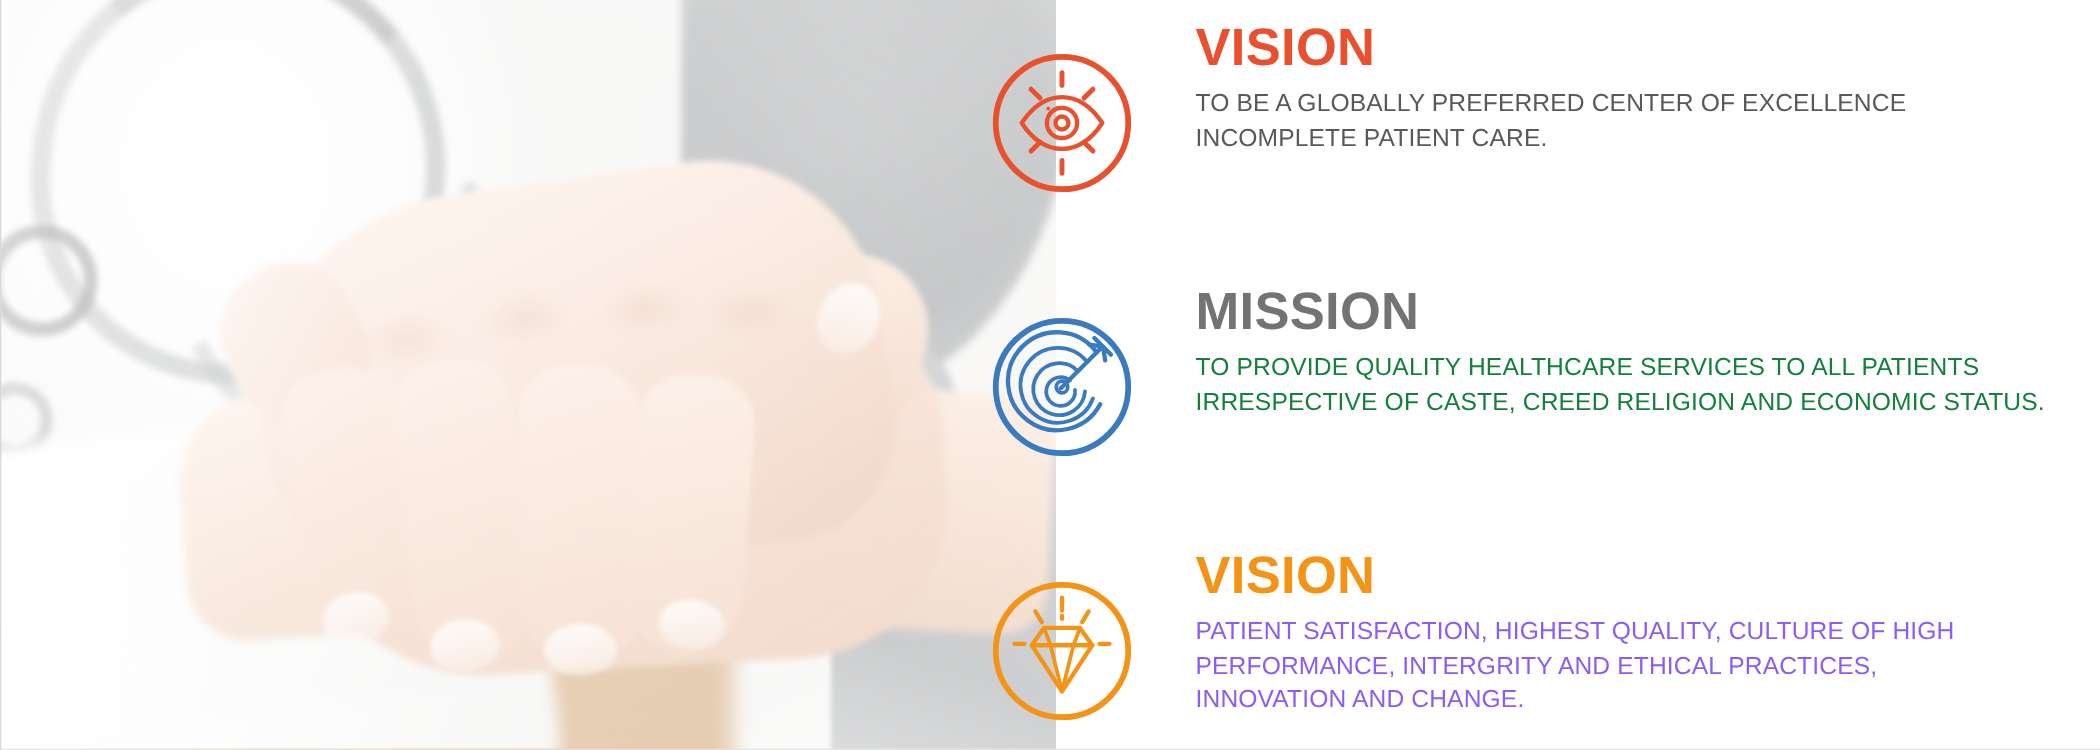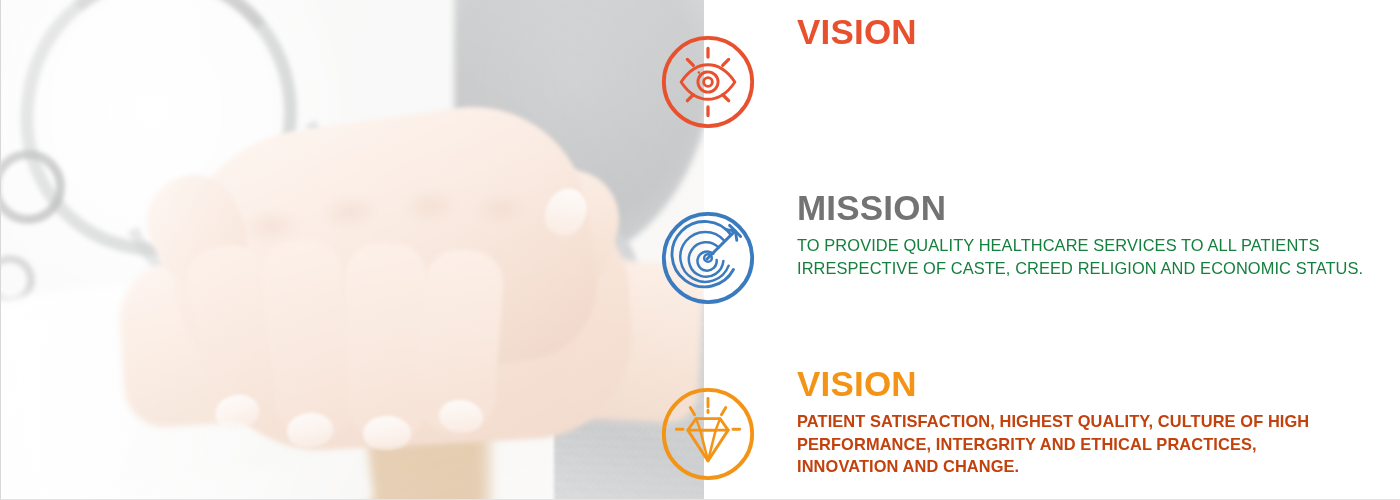--- a/index.html
+++ b/index.html
@@ -351,31 +351,33 @@
     <div class="ph nail n5"></div>
     <div class="photo-wash"></div>
     <div class="photo-vignette"></div>
   </div>
 
   <div class="content">
     <div class="blocks">
 
       <div class="block b-vision">
         <h2 class="block-title" style="color: rgb(232, 80, 46);">VISION</h2>
+        <p class="block-body" style="color: rgb(88, 89, 91);">TO BE A GLOBALLY PREFERRED CENTER OF EXCELLENCE
+INCOMPLETE PATIENT CARE.</p>
       </div>
 
       <div class="block b-mission">
         <h2 class="block-title" style="color: #737373;">MISSION</h2>
         <p class="block-body" style="color: #15803d;">TO PROVIDE QUALITY HEALTHCARE SERVICES TO ALL PATIENTS
 IRRESPECTIVE OF CASTE, CREED RELIGION AND ECONOMIC STATUS.</p>
       </div>
 
       <div class="block b-value">
         <h2 class="block-title" style="color: rgb(243, 148, 22);">VISION</h2>
-        <p class="block-body" style="color: #c2410c; font-weight: bold;">PATIENT SATISFACTION, HIGHEST QUALITY, CULTURE OF HIGH
+        <p class="block-body" style="color: #8b5cf6;">PATIENT SATISFACTION, HIGHEST QUALITY, CULTURE OF HIGH
 PERFORMANCE, INTERGRITY AND ETHICAL PRACTICES,
 INNOVATION AND CHANGE.</p>
       </div>
 
     </div>
   </div>
 
   <div class="icon-badge i-vision" style="color: rgb(232, 80, 46);">
     <svg viewBox="0 0 100 100" fill="none" stroke="currentColor" stroke-width="3.4" stroke-linecap="round" stroke-linejoin="round">
       <circle cx="50" cy="50" r="46" stroke-width="4"></circle>

